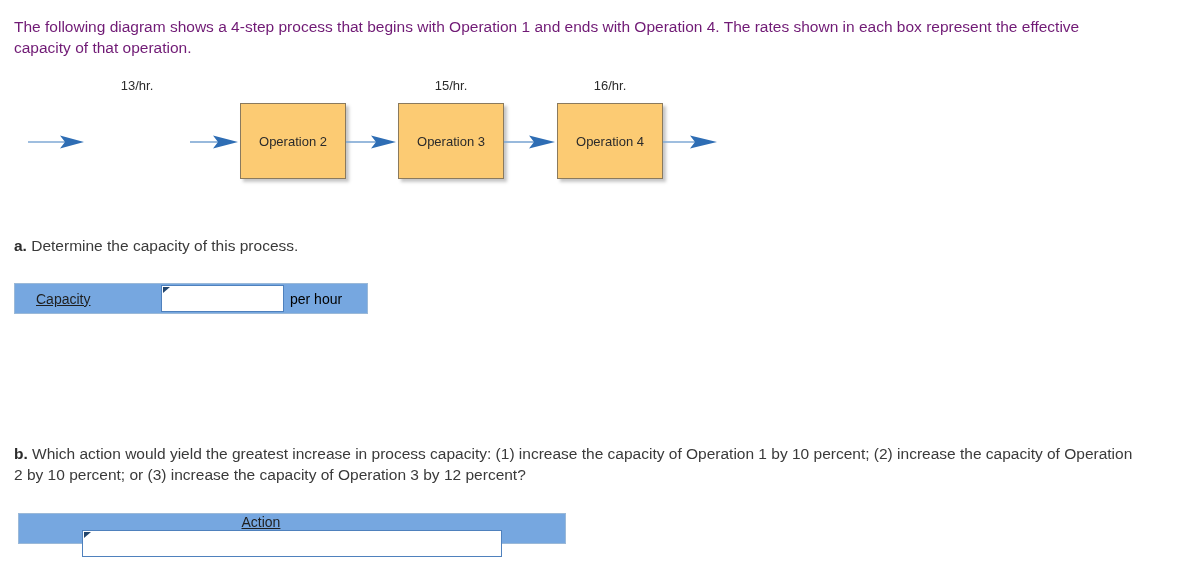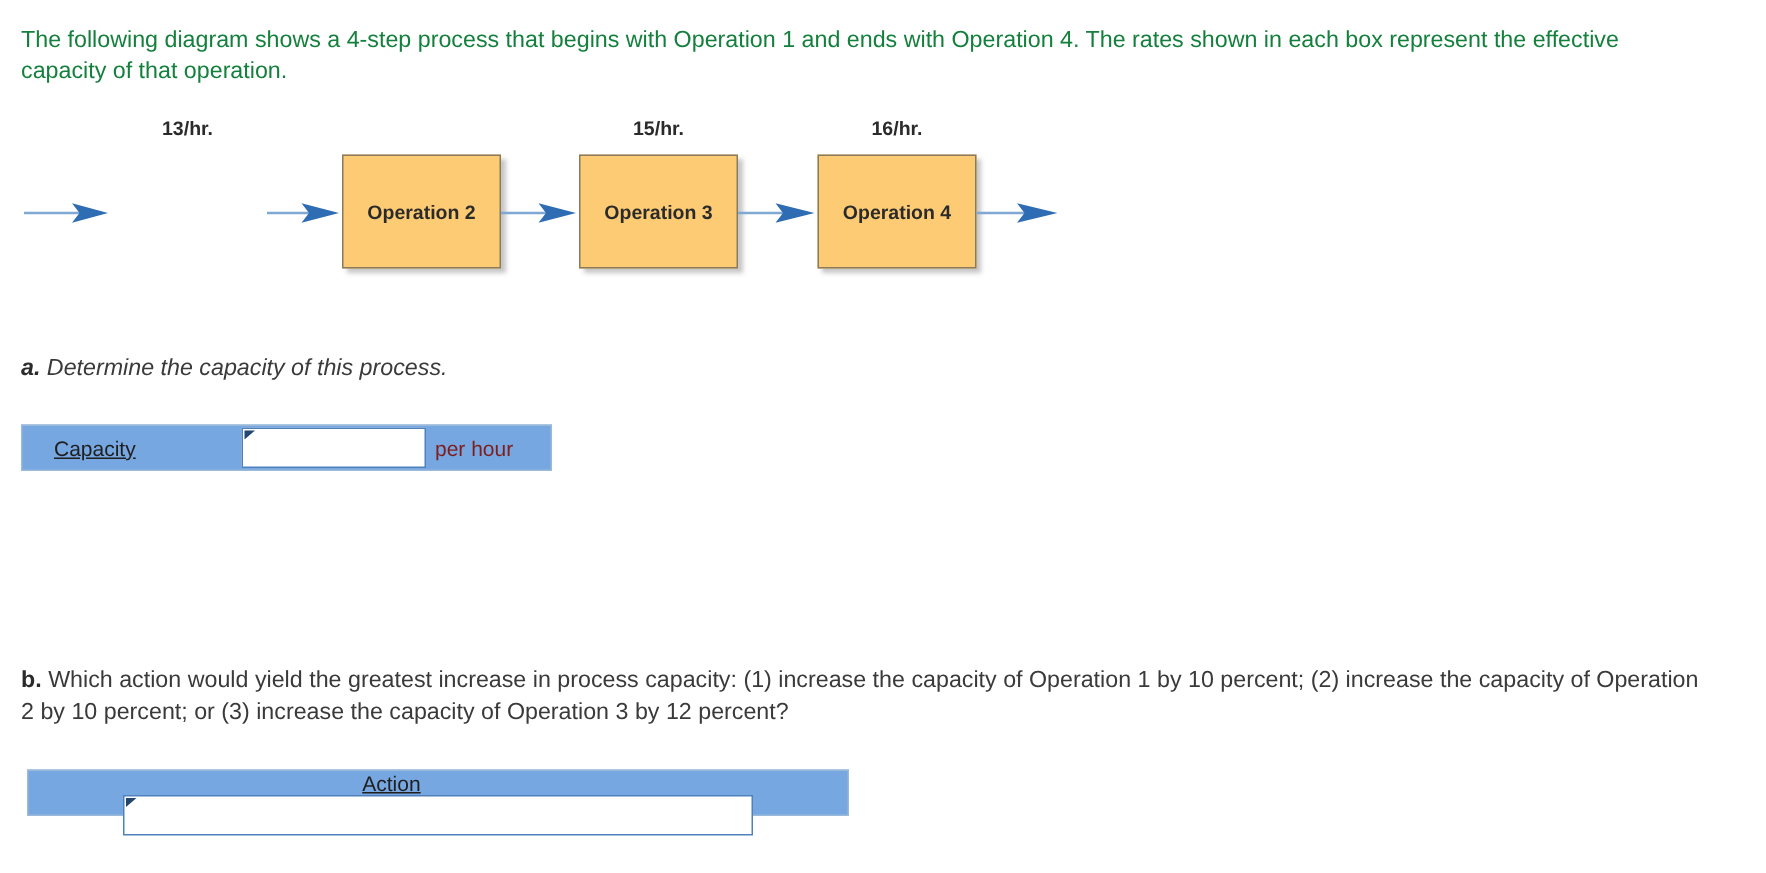--- a/index.html
+++ b/index.html
@@ -17,31 +17,30 @@
   }
 
   
   .intro {
     position: absolute;
     left: 14px;
     top: 16px;
     width: 1120px;
     font-size: 15.5px;
     line-height: 21px;
-    color: #15803d;
+    color: #701a75;
   }
 
   
   .diagram {
     position: absolute;
-    left: 0;
+    left: 12px;
     top: 78px;
     width: 720px;
     height: 110px;
-    font-weight: bold;
   }
   .rate-label {
     position: absolute;
     font-size: 13px;
     color: #2b2b2b;
     text-align: center;
     white-space: nowrap;
   }
   .op-box {
     position: absolute;
@@ -68,21 +67,20 @@
 
   
   .q-a {
     position: absolute;
     left: 14px;
     top: 235px;
     font-size: 15.5px;
     line-height: 21px;
     color: #3a3a3a;
     white-space: nowrap;
-    font-style: italic;
   }
   .q-a b, .q-b b { font-weight: bold; color: #2b2b2b; }
 
   
   .ans-row {
     position: absolute;
     background: #76A7E0;
     border: 1px solid #9bb9d8;
     box-sizing: border-box;
     display: flex;
@@ -120,21 +118,21 @@
     left: 1px;
     top: 1px;
     width: 0;
     height: 0;
     border-left: 7px solid #23466e;
     border-bottom: 6px solid transparent;
   }
 
   .ans-unit {
     font-size: 14px;
-    color: #7f1d1d;
+    color: #000000;
     padding-left: 6px;
     white-space: nowrap;
     flex: 1 1 auto;
   }
 
   
   .q-b {
     position: absolute;
     left: 14px;
     top: 443px;

